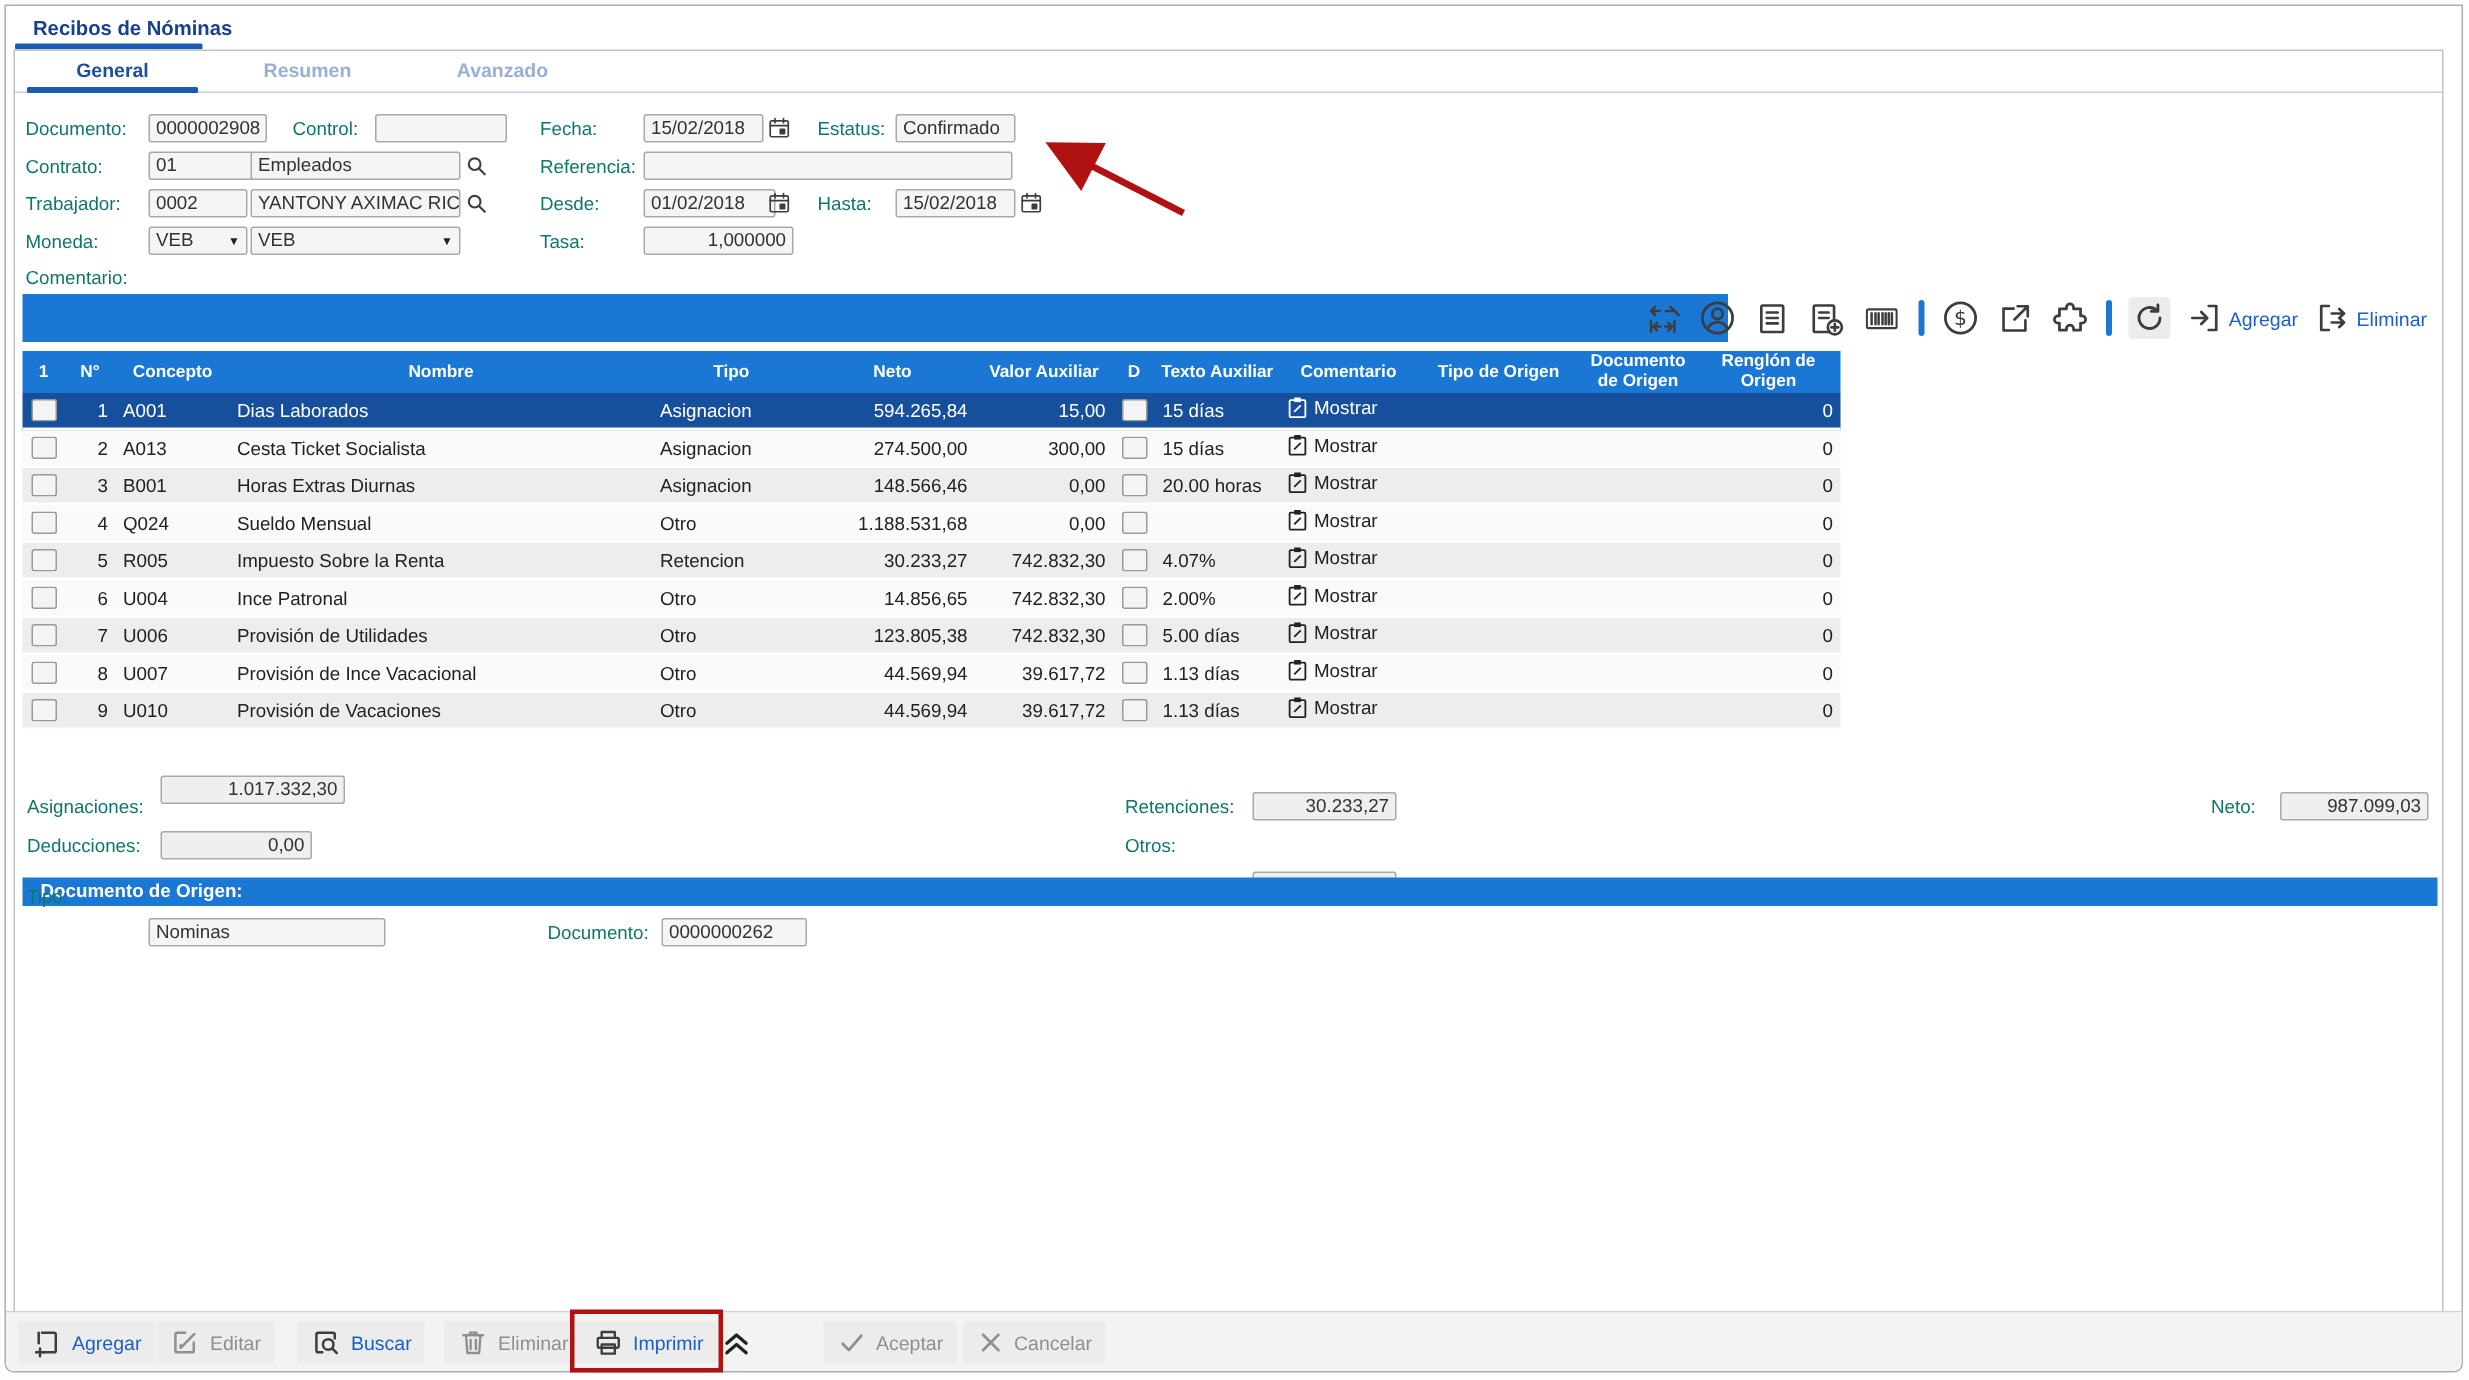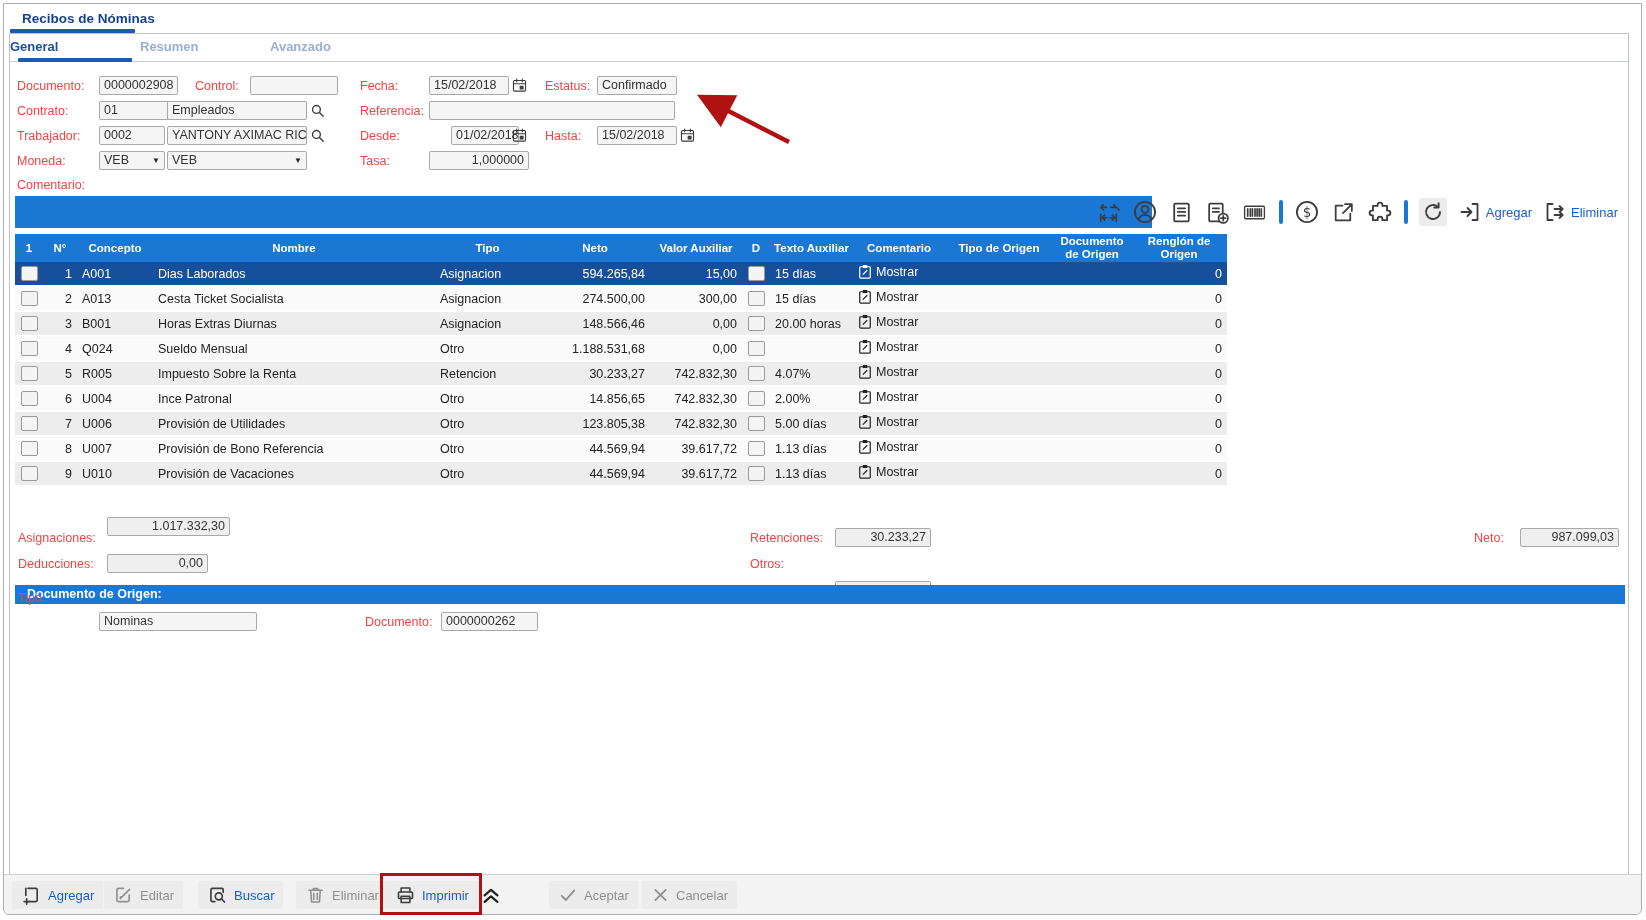--- a/index.html
+++ b/index.html
@@ -11,27 +11,27 @@
   
   .title { position:absolute; left:18px; top:7px; font-size:13.5px; font-weight:bold; color:#17418f; }
   .title-underline { position:absolute; left:6px; top:25px; width:125px; height:4px; background:#1a5bb4; border-radius:1px; }
 
   
   .panel { position:absolute; left:5px; top:29px; width:1620px; height:842px;
            border:1px solid #c2c2c2; background:#fff; }
 
   
   .tabs { position:absolute; left:0; top:0; width:100%; height:28px; border-bottom:1px solid #c6cede; display:flex; }
-  .tab { width:130px; height:28px; line-height:26px; font-size:13px; font-weight:bold;
+  .tab { width:130px; height:28px; text-align:center; line-height:26px; font-size:13px; font-weight:bold;
          color:#9aaed6; position:relative; cursor:default; }
   .tab.active { color:#1c4ea0; }
   .tab.active::after { content:""; position:absolute; left:8px; right:8px; bottom:0; height:4px; background:#1a5bb4; border-radius:1px; }
 
   
-  .lbl { position:absolute; font-size:12.5px; color:#ef4444; white-space:nowrap; }
+  .lbl { position:absolute; font-size:12.5px; color:#0f766e; white-space:nowrap; }
   .fld { position:absolute; height:19px; background:#f5f5f5; border:1px solid #a9a9a9; border-radius:2px;
          font-size:12.5px; line-height:17px; padding:0 4px; color:#333; white-space:nowrap; overflow:hidden; }
   .fld.right { text-align:right; }
   .sel { display:flex; align-items:center; justify-content:space-between; }
   .sel .arr { font-size:8px; color:#222; margin-left:4px; }
   .ficon { position:absolute; width:17px; height:17px; }
 
   .ic { fill:none; stroke:#3d3d3d; stroke-width:1.6; stroke-linecap:round; stroke-linejoin:round; }
 
   
@@ -123,21 +123,21 @@
     <span class="lbl" style="left:7px;top:95px">Trabajador:</span>
     <div class="fld" style="left:89px;top:92px;width:66px">0002</div>
     <div class="fld" style="left:157px;top:92px;width:140px">YANTONY AXIMAC RICC</div>
     <svg class="ficon" style="left:299px;top:93px" viewBox="0 0 24 24">
         <g class="ic" style="stroke-width:2">
           <circle cx="10.5" cy="10.5" r="5.5"></circle>
           <path d="M14.8 14.8L20 20"></path>
         </g>
       </svg>
     <span class="lbl" style="left:350px;top:95px">Desde:</span>
-    <div class="fld" style="left:441px;top:92px;width:68px">01/02/2018</div>
+    <div class="fld" style="left:419px;top:92px;width:88px">01/02/2018</div>
     <svg class="ficon" style="left:501px;top:93px" viewBox="0 0 24 24">
         <g class="ic">
           <rect x="3.5" y="5" width="17" height="15" rx="1.5"></rect>
           <path d="M3.5 9.5h17M8 2.8v4M16 2.8v4"></path>
           <rect x="13" y="13" width="4" height="4" fill="#3d3d3d"></rect>
         </g>
       </svg>
     <span class="lbl" style="left:535px;top:95px">Hasta:</span>
     <div class="fld" style="left:587px;top:92px;width:80px">15/02/2018</div>
     <svg class="ficon" style="left:669px;top:93px" viewBox="0 0 24 24">
@@ -480,21 +480,21 @@
             <div class="td"></div>
           <div class="td r">0</div>
         </div>
 
         <div class="tr">
           <div class="td c">
               <span class="cb"></span>
             </div>
           <div class="td r">8</div>
             <div class="td">U007</div>
-          <div class="td">Provisión de Bono Referencia</div>
+          <div class="td">Provisión de Ince Vacacional</div>
             <div class="td">Otro</div>
           <div class="td r">44.569,94</div>
             <div class="td r">39.617,72</div>
           <div class="td c">
               <span class="cb"></span>
             </div>
           <div class="td">1.13 días</div>
           <div class="td"><span class="mostrar">
                 <svg width="14" height="16" viewBox="0 0 16 18">
                   <g fill="none" stroke="currentColor" stroke-width="1.4">

